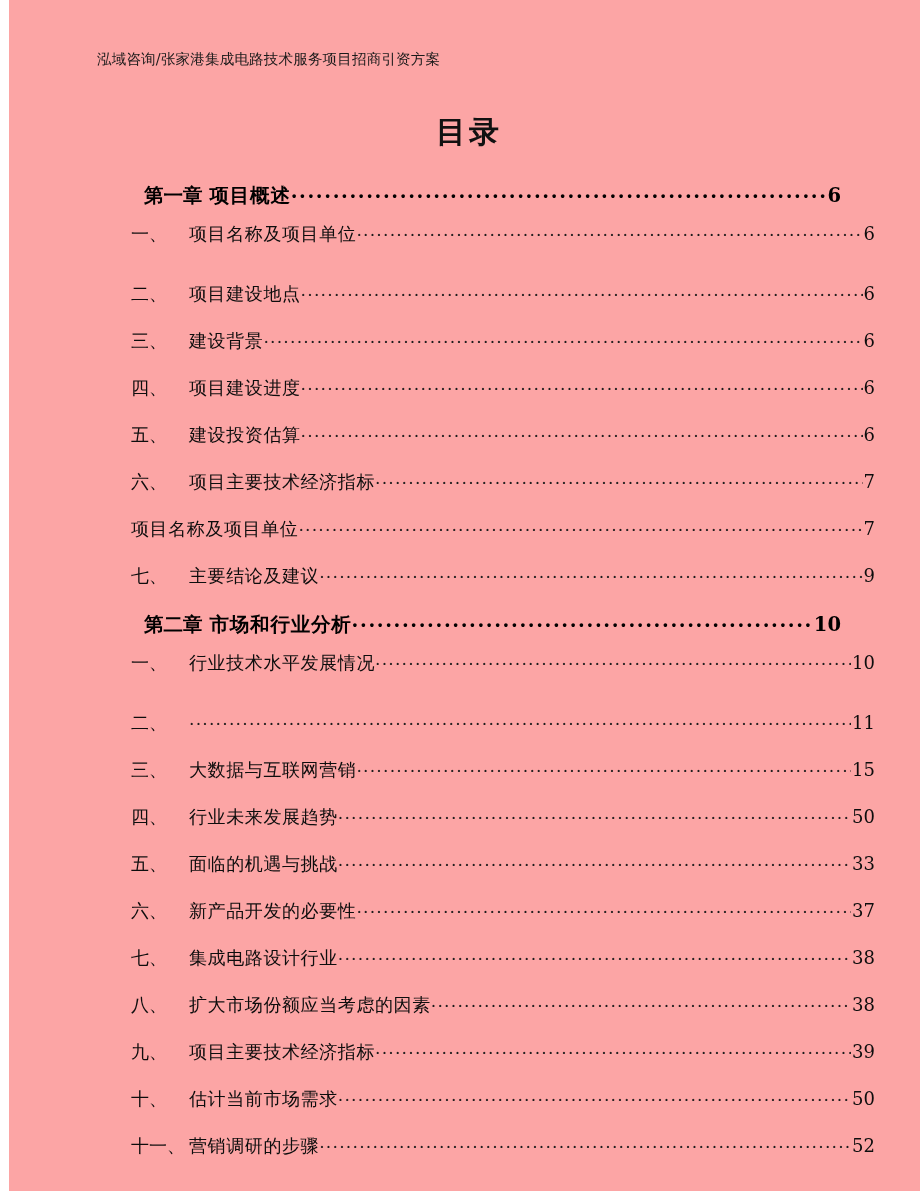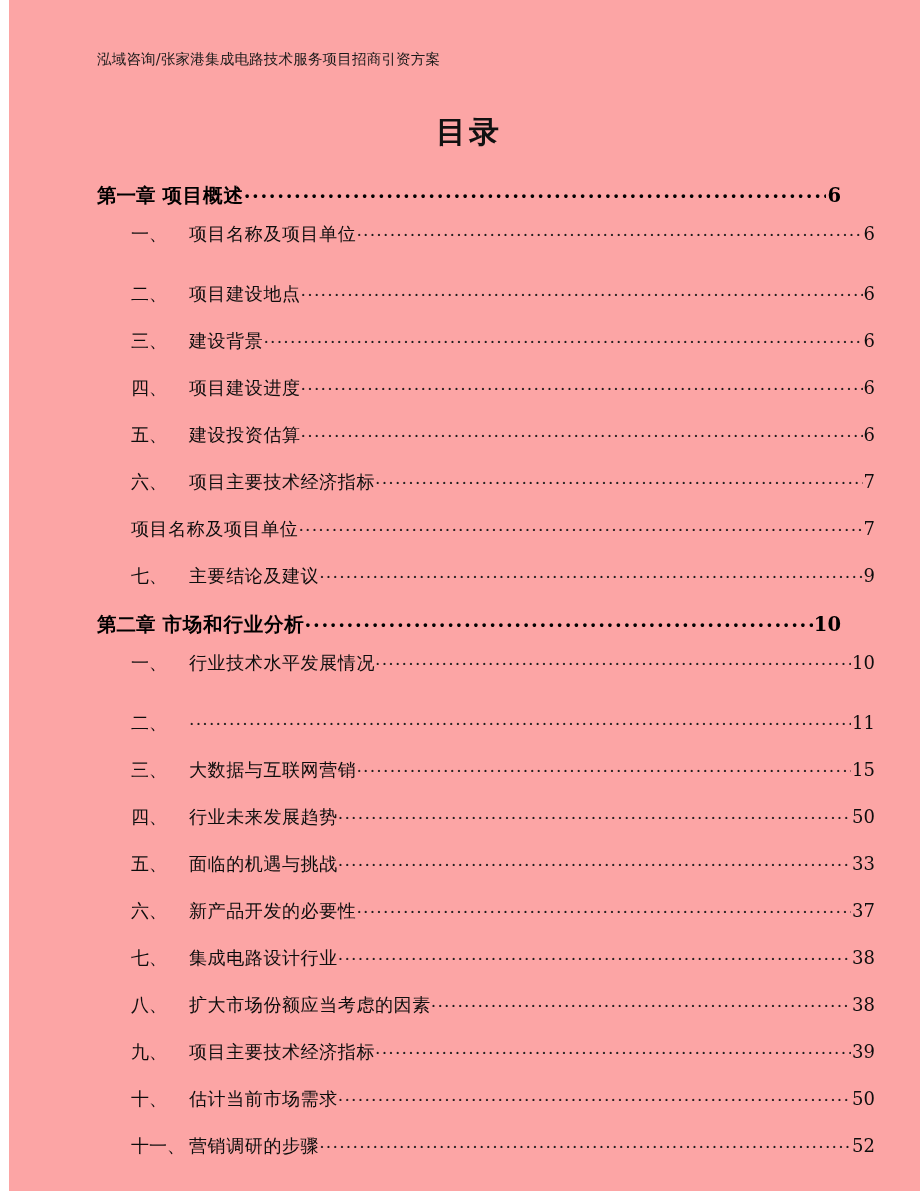--- a/index.html
+++ b/index.html
@@ -112,20 +112,21 @@
     display: inline-block;
   }
   .toc-row.lvl2 .marker {
     min-width: 58px;
   }
   .toc-row.lvl2 .marker.none {
     min-width: 0;
   }
   .toc-row.lvl1 .marker {
     margin-right: 7px;
+    margin-left: 47px;
   }
 
   .label {
     flex: 0 0 auto;
     letter-spacing: 0.6px;
   }
   .toc-row.lvl1 .label {
     letter-spacing: 0.8px;
   }
 

